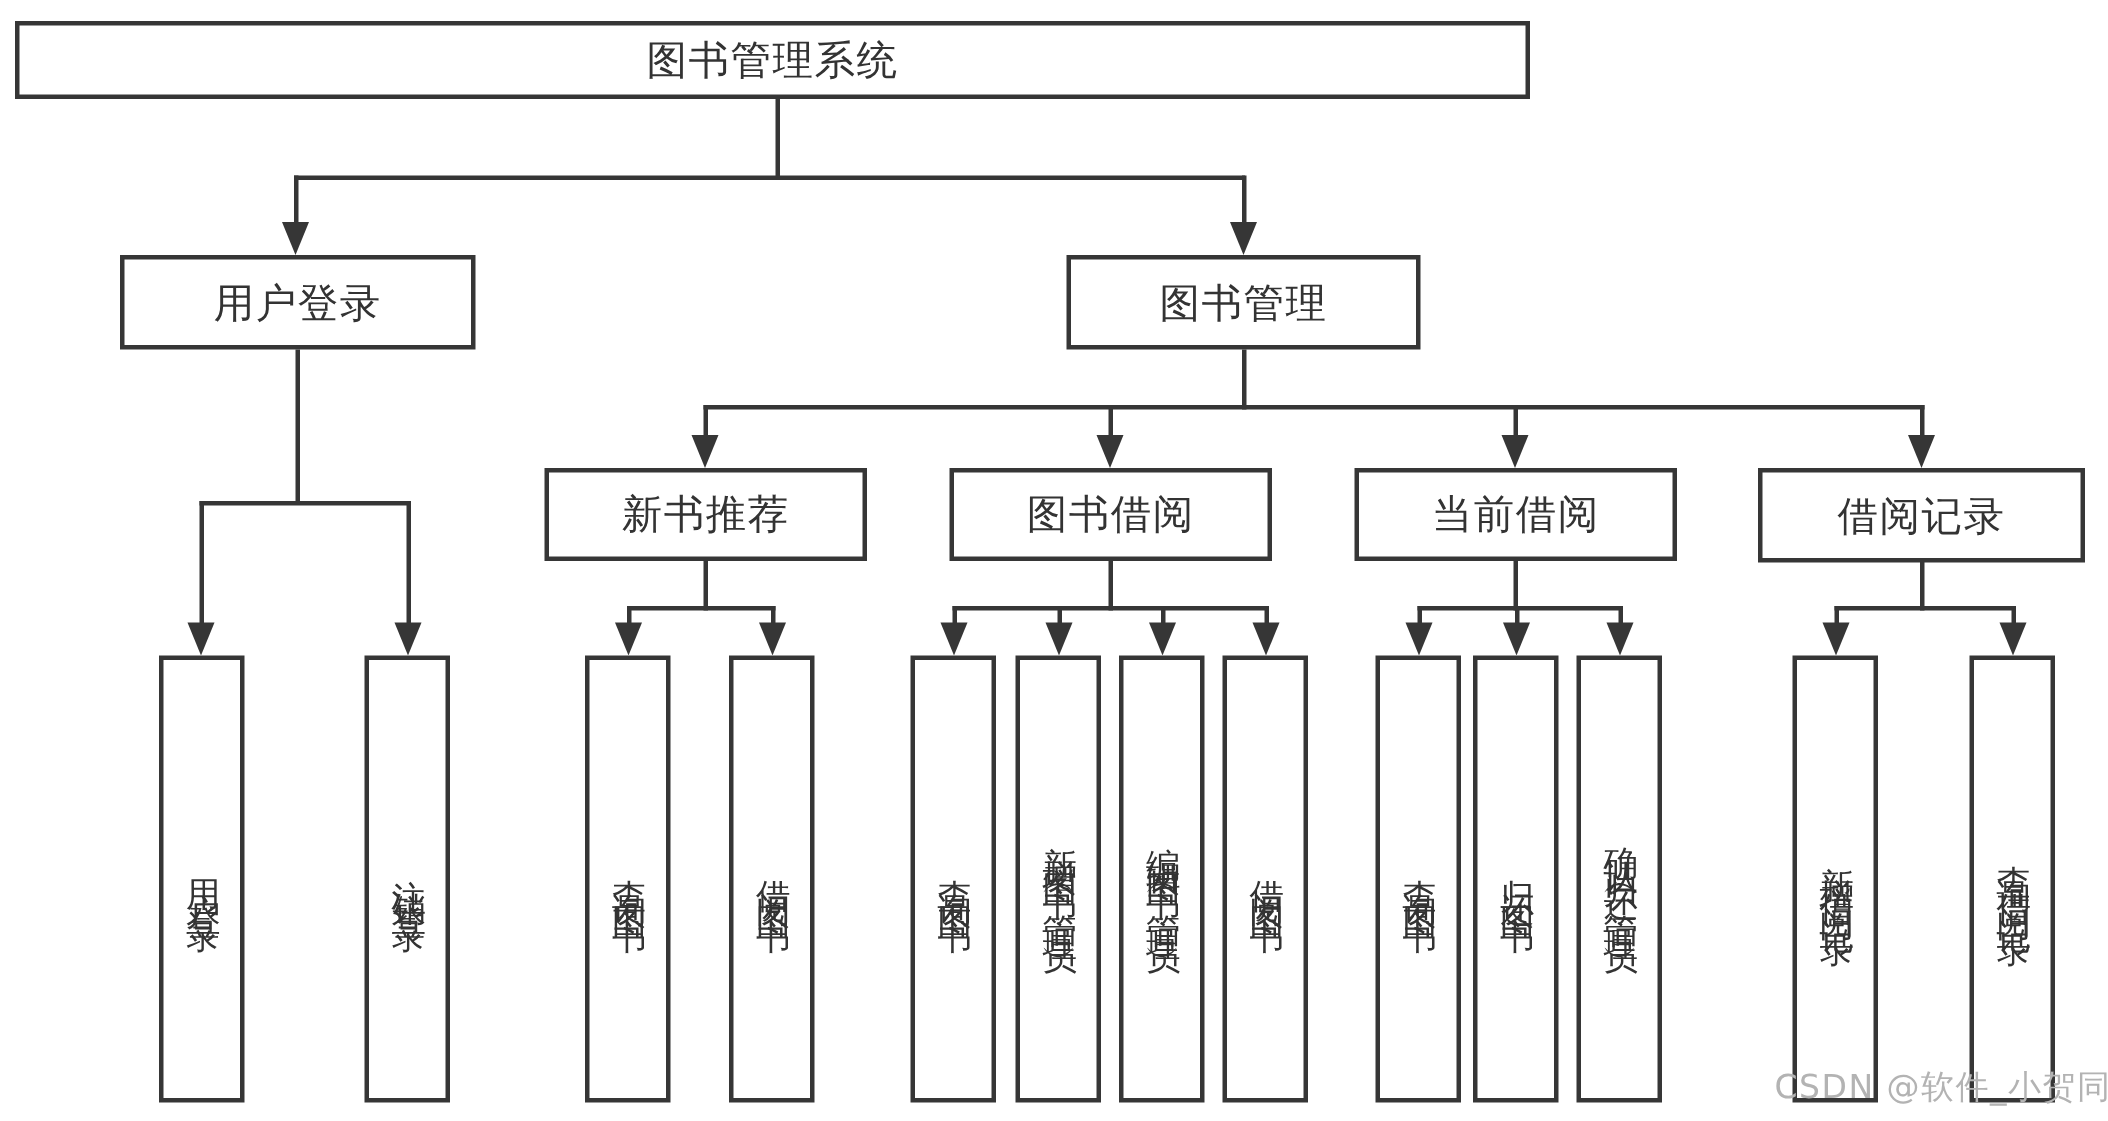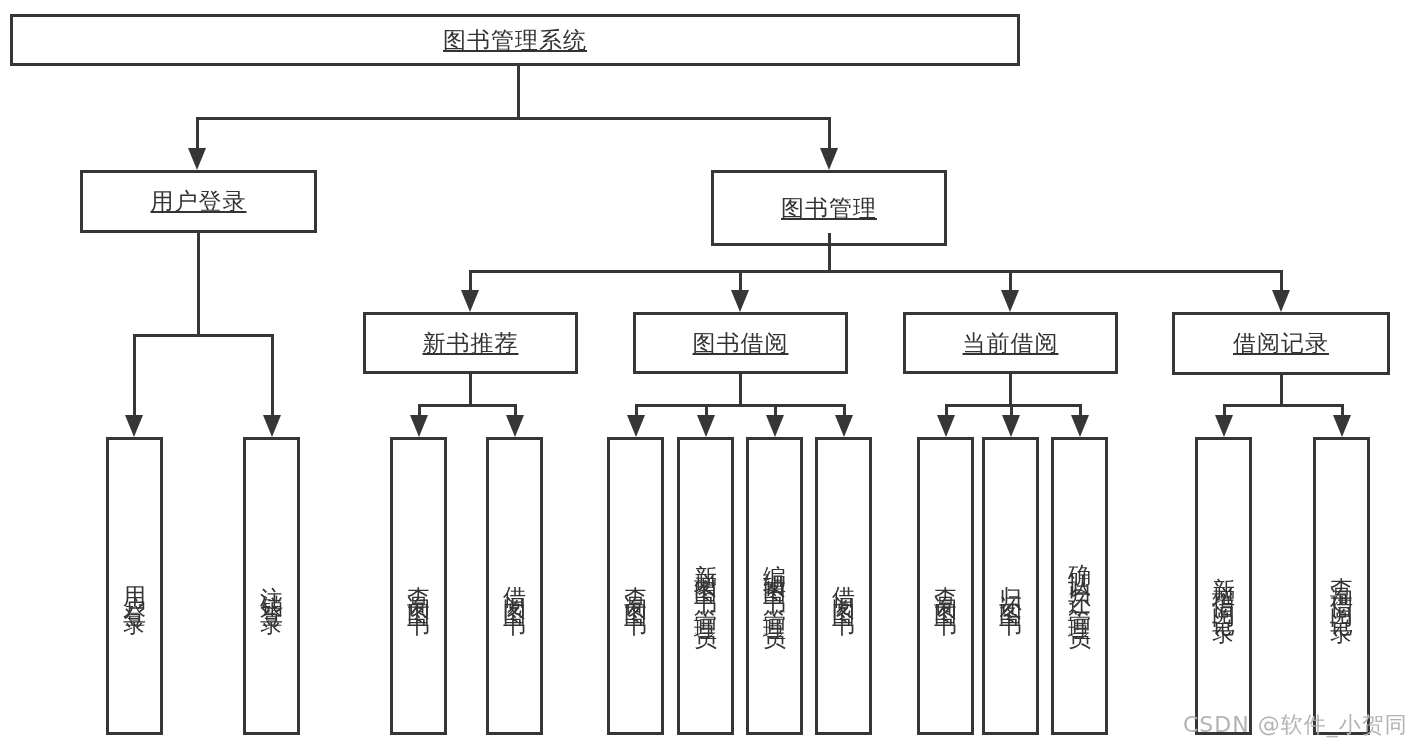--- a/index.html
+++ b/index.html
@@ -16,24 +16,23 @@
     background:var(--bg-color);
     font-family:"DejaVu Sans","Liberation Sans",sans-serif;
     overflow:hidden;
   }
   .node{
     position:absolute;
     box-sizing:border-box;
     border:3px solid var(--border-color);
     background:var(--bg-color);
     display:flex;align-items:center;justify-content:center;
-    font-size:23px;color:var(--text-color);
+    font-size:27px;color:var(--text-color);
     letter-spacing:1px;
     white-space:nowrap;
-    text-decoration:underline;
   }
   .leaf{
     position:absolute;
     box-sizing:border-box;
     border:3px solid var(--border-color);
     background:var(--bg-color);
     top:437px;width:57px;height:298px;
     display:flex;align-items:center;justify-content:center;
     writing-mode:vertical-rl;text-orientation:mixed;
     font-size:23px;color:var(--text-color);
@@ -65,21 +64,21 @@
   <div class="node" style="left:10px;top:14px;width:1010px;height:52px;">图书管理系统</div>
 
   <div class="vline" style="left:517px;top:66px;height:52px;"></div>
   <div class="hline" style="left:196px;top:117px;width:634px;"></div>
   <div class="vline" style="left:196px;top:117px;height:33px;"></div>
   <div class="ahead" style="left:188px;top:148px;"></div>
   <div class="vline" style="left:828px;top:117px;height:33px;"></div>
   <div class="ahead" style="left:820px;top:148px;"></div>
 
   <div class="node" style="left:80px;top:170px;width:237px;height:63px;">用户登录</div>
-  <div class="node" style="left:711px;top:170px;width:236px;height:76px;">图书管理</div>
+  <div class="node" style="left:711px;top:170px;width:236px;height:63px;">图书管理</div>
 
   <div class="vline" style="left:197px;top:233px;height:103px;"></div>
   <div class="hline" style="left:133px;top:334px;width:141px;"></div>
   <div class="vline" style="left:133px;top:334px;height:83px;"></div>
   <div class="ahead" style="left:125px;top:415px;"></div>
   <div class="vline" style="left:271px;top:334px;height:83px;"></div>
   <div class="ahead" style="left:263px;top:415px;"></div>
 
   <div class="vline" style="left:828px;top:233px;height:40px;"></div>
   <div class="hline" style="left:469px;top:270px;width:814px;"></div>

